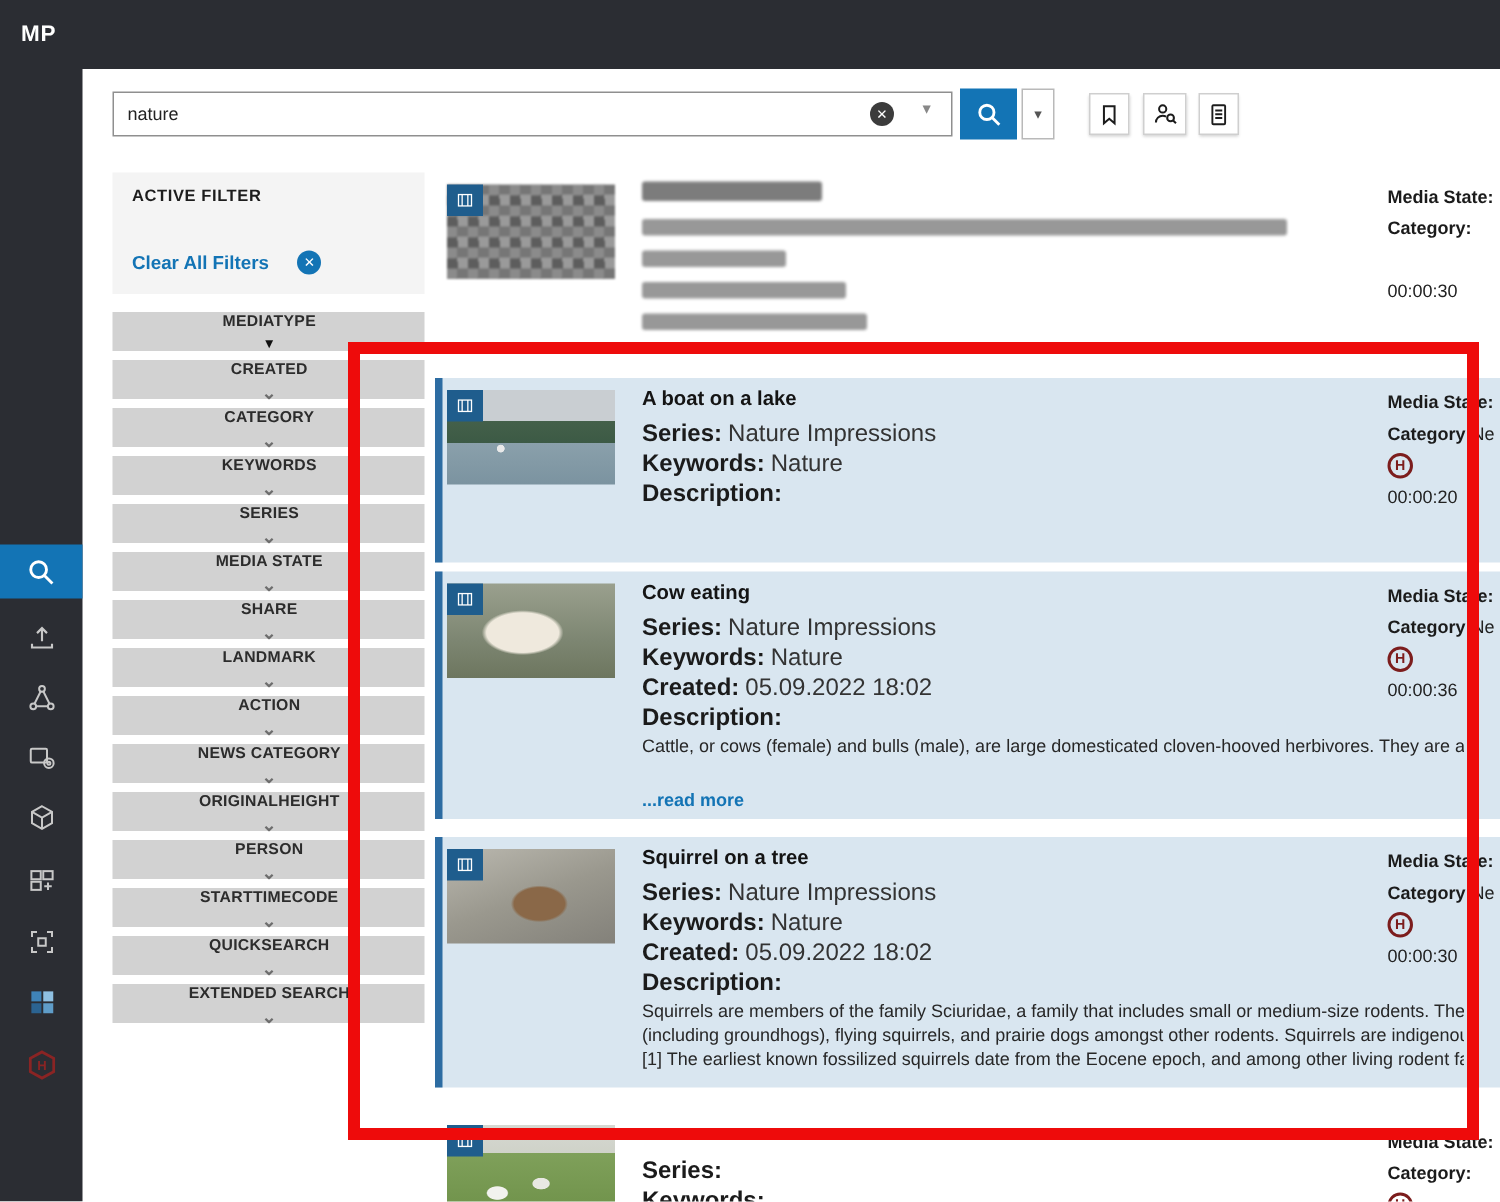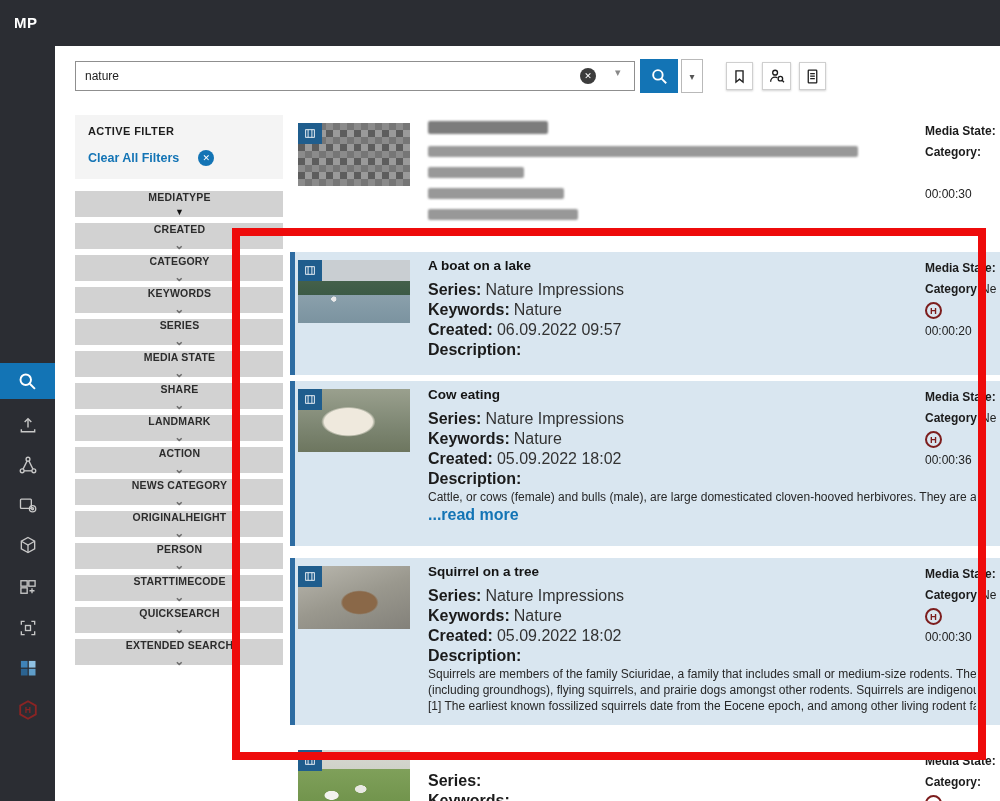--- a/index.html
+++ b/index.html
@@ -41,21 +41,21 @@
     border: 1px solid #cfcfcf; box-shadow: 0 1px 2px rgba(0,0,0,.18);
     display: flex; align-items: center; justify-content: center; cursor: pointer;
   }
   .tb-bookmark { left: 726px; }
   .tb-person  { left: 762px; width: 29px; }
   .tb-doc     { left: 799px; }
 
   
   .filters { position: absolute; left: 75px; top: 115px; width: 208px; z-index: 1; }
   .f-head-box { background: #f4f4f4; padding: 10px 12px 13px 13px; margin-bottom: 12px; }
-  .f-head { font-size: 11px; font-weight: bold; color: #1d1d1d; letter-spacing: .4px; margin-bottom: 13px; }
+  .f-head { font-size: 11px; font-weight: bold; color: #1d1d1d; letter-spacing: .4px; margin-bottom: 30px; }
   .f-clear { display: flex; align-items: center; gap: 19px; cursor: pointer; }
   .f-clear-txt { color: #1374b5; font-size: 12.5px; font-weight: bold; }
   .f-clear-x { width: 16px; height: 16px; border-radius: 50%; background: #1374b5; color: #fff; font-size: 9px; line-height: 16px; text-align: center; }
   .f-btn {
     height: 26px; background: #d2d2d2; margin-bottom: 6px; padding: 0 9px 0 10px;
     display: flex; align-items: center; justify-content: space-between;
     font-size: 10.5px; font-weight: bold; color: #2c2c2c; letter-spacing: .2px; cursor: pointer; flex-direction: column;
   }
   .chev-bold { font-size: 9px; color: #111; }
   .chev-lite { font-size: 12px; color: #6d6d6d; line-height: 8px; }
@@ -83,21 +83,21 @@
       radial-gradient(ellipse 11px 7px at 30% 72%, #f2f2ee 0 60%, transparent 68%),
       radial-gradient(ellipse 9px 6px at 56% 62%, #e8e8e2 0 60%, transparent 68%),
       linear-gradient(180deg, #d6d8d2 0%, #cfd2c8 30%, #7fa05a 30%, #6d9048 100%); }
 
   .meta { position: absolute; left: 138px; top: 6px; width: 548px; }
   .title { font-size: 13.5px; font-weight: bold; color: #141414; margin-bottom: 7px; cursor: pointer; }
   .kv { font-size: 16px; color: #333; line-height: 20px; white-space: nowrap; overflow: hidden; }
   .kv .lbl { font-weight: bold; color: #1b1b1b; }
   .kv .val { margin-left: 4px; }
   .dline { font-size: 12px; color: #272727; line-height: 16px; white-space: nowrap; overflow: hidden; }
-  .readmore { color: #1374b5; font-weight: bold; font-size: 16px; line-height: 16px; margin-top: 2px; cursor: pointer; }
+  .readmore { color: #1374b5; font-weight: bold; font-size: 12px; line-height: 16px; margin-top: 20px; cursor: pointer; }
 
   .rcol { position: absolute; left: 635px; top: 6px; width: 78px; font-size: 12px; line-height: 21px; white-space: nowrap; }
   .rcol .lbl { font-weight: bold; color: #1b1b1b; }
   .rcol .spacer { height: 21px; }
   .hd {
     width: 17px; height: 17px; border: 2.5px solid #7c1d1d; border-radius: 50%;
     color: #7c1d1d; font-weight: bold; font-size: 9.5px;
     display: flex; align-items: center; justify-content: center; margin: 2px 0 2px 0;
   }
   .dur { color: #222; }
@@ -330,21 +330,20 @@
             <line x1="8.5" y1="5" x2="8.5" y2="19"></line>
             <line x1="15.5" y1="5" x2="15.5" y2="19"></line>
           </svg>
       </div>
       <div class="timg t-boat"></div>
     </div>
     <div class="meta">
       <div class="title">A boat on a lake</div>
       <div class="kv"><span class="lbl">Series:</span><span class="val">Nature Impressions</span></div>
       <div class="kv"><span class="lbl">Keywords:</span><span class="val">Nature</span></div>
-      <div class="kv"><span class="lbl">Created:</span><span class="val">06.09.2022 09:57</span></div>
       <div class="kv"><span class="lbl">Description:</span></div>
     </div>
     <div class="rcol">
       <div><span class="lbl">Media State:</span></div>
       <div><span class="lbl">Category:</span><span class="val">Ne</span></div>
       <div class="hd">H</div>
       <div class="dur">00:00:20</div>
     </div>
   </div>
 

